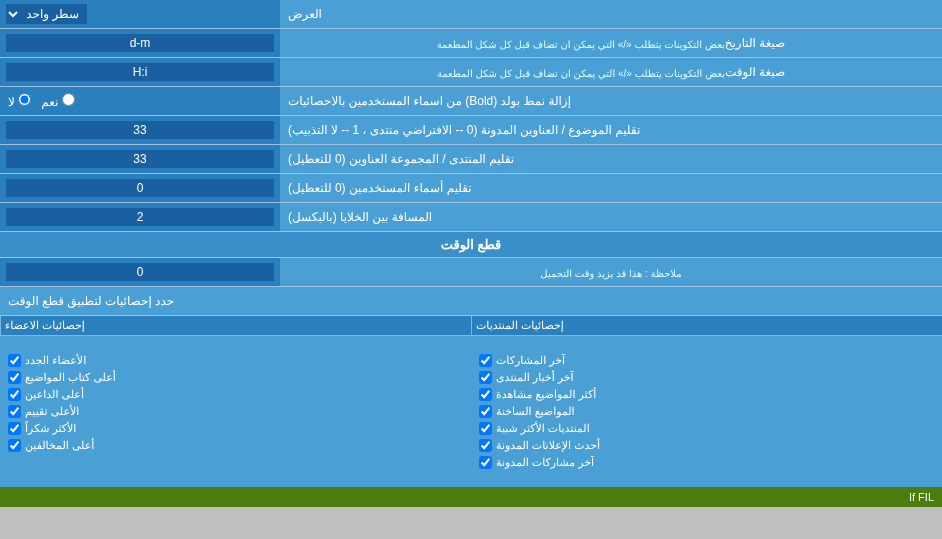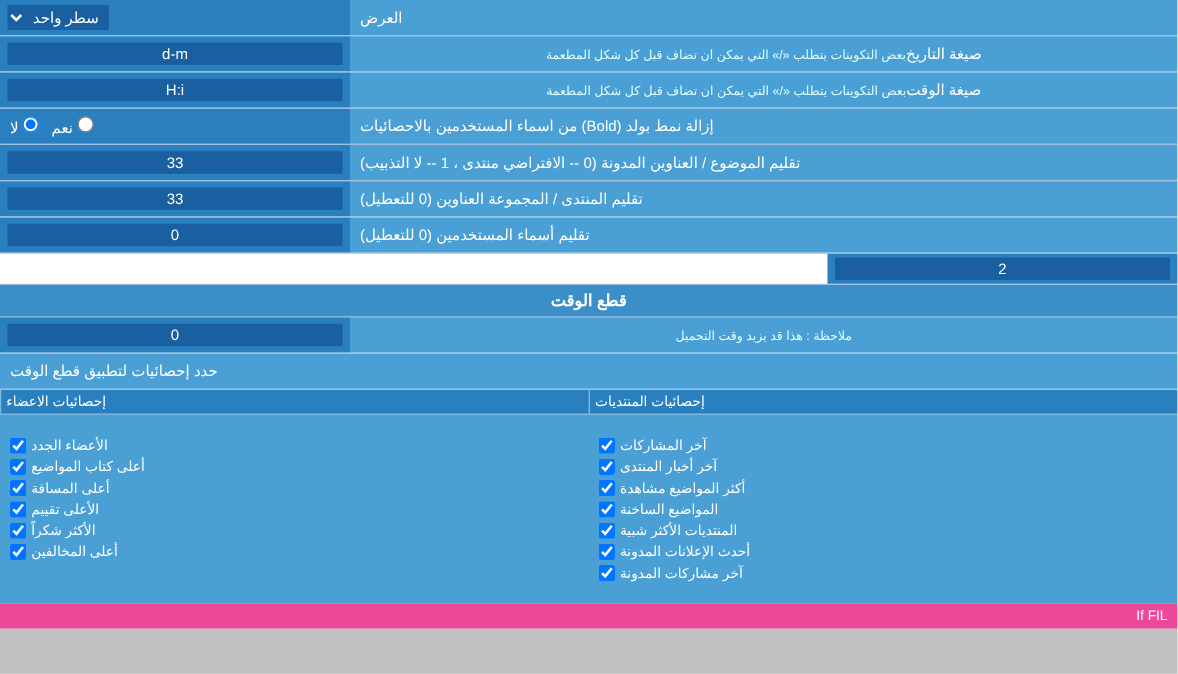--- a/index.html
+++ b/index.html
@@ -243,20 +243,23 @@
   <div class="row">
     <div class="row-label">
       <span>تقليم أسماء المستخدمين (0 للتعطيل)</span>
     </div>
     <div class="row-input">
       <input type="text" value="0" style="">
     </div>
   </div>
 
   <div class="row">
+    <div class="row-label">
+      <span>المسافة بين الخلايا (بالبكسل)</span>
+    </div>
     <div class="row-input">
       <input type="text" value="2" style="">
     </div>
   </div>
 
   <div class="section-header">
     <span>قطع الوقت</span>
   </div>
 
   <div class="row">
@@ -319,35 +322,35 @@
     <div class="checkbox-col">
       <div class="checkbox-item">
         <span>الأعضاء الجدد</span>
         <input type="checkbox" checked="" style="">
       </div>
       <div class="checkbox-item">
         <span>أعلى كتاب المواضيع</span>
         <input type="checkbox" checked="" style="">
       </div>
       <div class="checkbox-item">
-        <span>أعلى المسافة</span>
+        <span>أعلى الداعين</span>
         <input type="checkbox" checked="" style="">
       </div>
       <div class="checkbox-item">
         <span>الأعلى تقييم</span>
         <input type="checkbox" checked="" style="">
       </div>
       <div class="checkbox-item">
         <span>الأكثر شكراً</span>
         <input type="checkbox" checked="" style="">
       </div>
       <div class="checkbox-item">
         <span>أعلى المخالفين</span>
         <input type="checkbox" checked="" style="">
       </div>
     </div>
   </div>
 
-  <div style="background:#ec4899; padding:4px 8px; color:#fff; font-size:11px; min-height:20px;">
+  <div style="background:#4d7c0f; padding:4px 8px; color:#fff; font-size:11px; min-height:20px;">
     <span>If FIL</span>
   </div>
 
 </div>
 
 </body></html>

